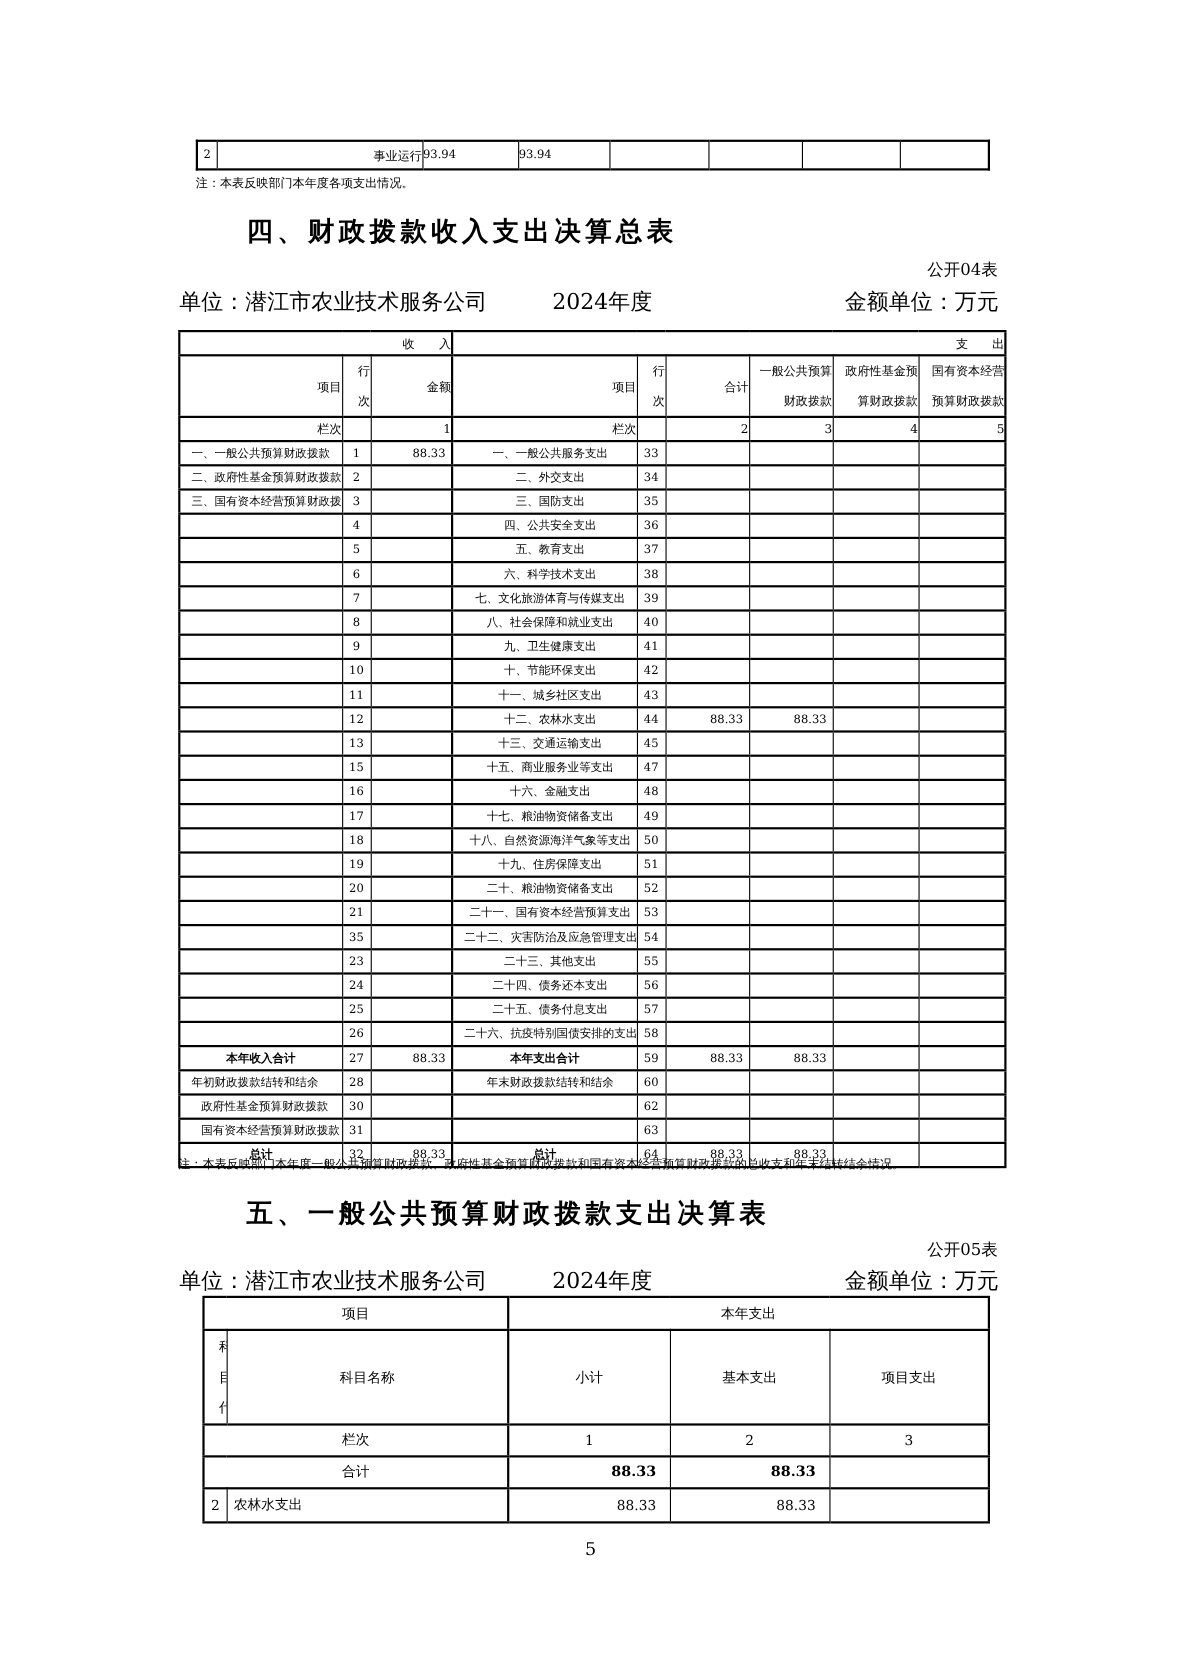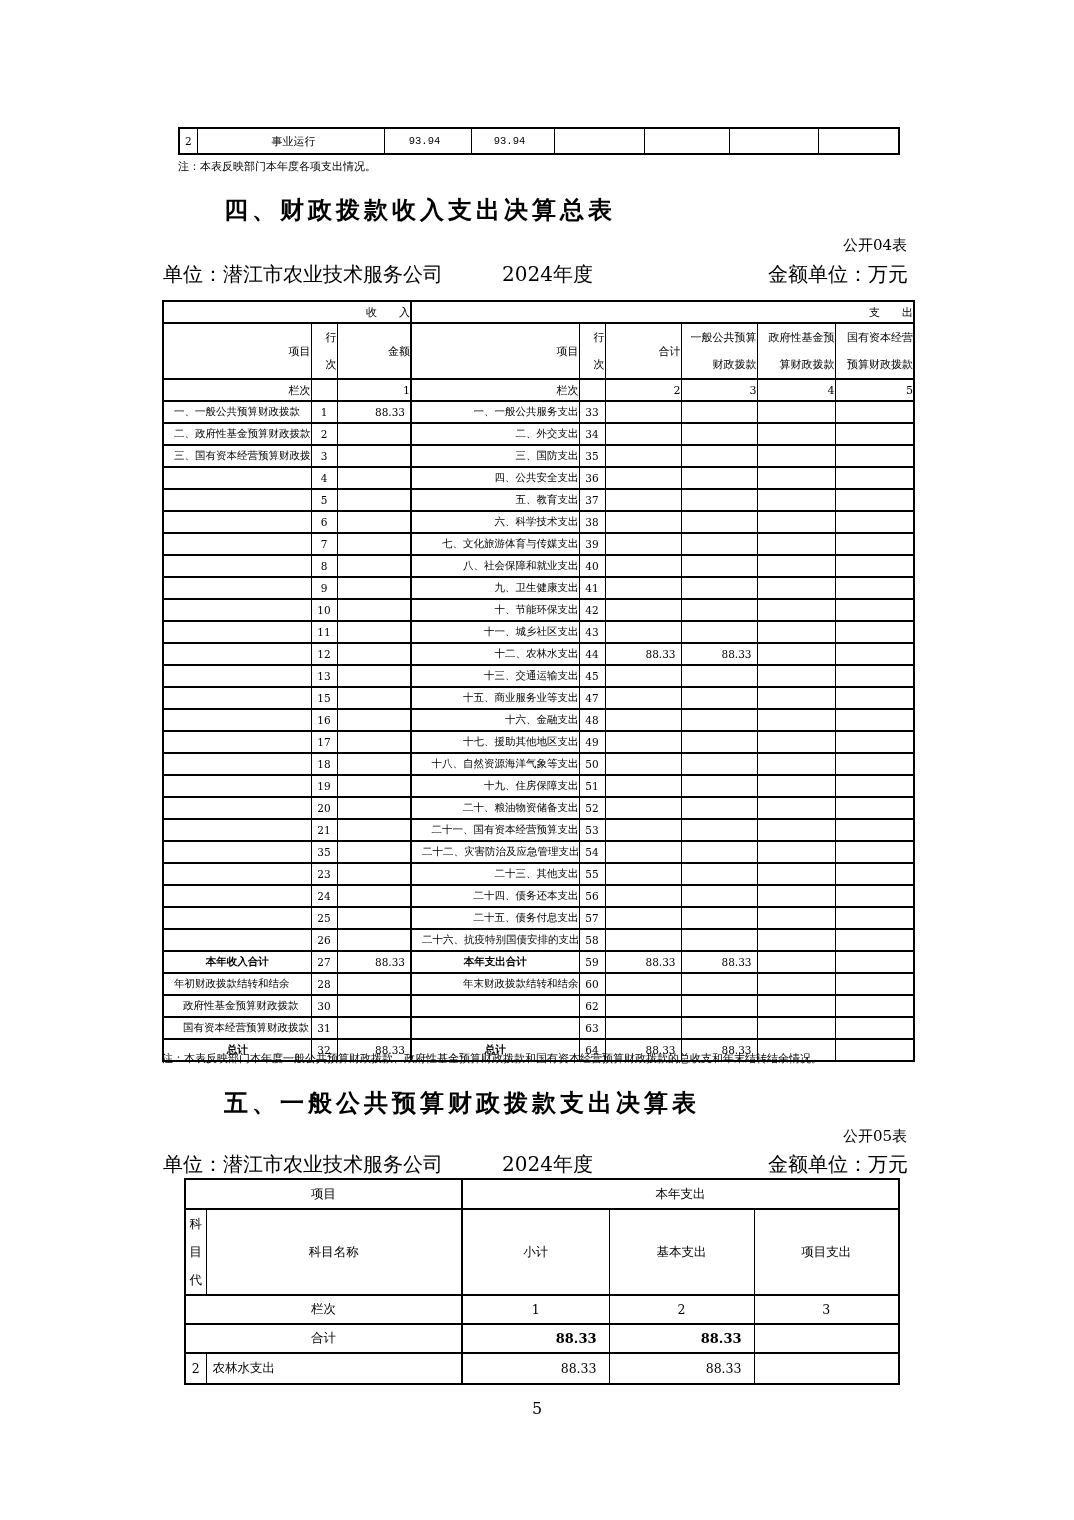--- a/index.html
+++ b/index.html
@@ -11,22 +11,22 @@
   .abs{position:absolute;}
   table{border-collapse:collapse;table-layout:fixed;}
   td{overflow:hidden;white-space:nowrap;padding:0;}
 
   
   .tprev{left:178px;top:127px;width:720px;}
   .tprev td{border:1px solid #000;border-top:2px solid #000;border-bottom:2px solid #000;height:24px;font-size:10.5px;}
   .tprev td:first-child{border-left:2px solid #000;}
   .tprev td:last-child{border-right:2px solid #000;}
   .tprev .c{text-align:center;}
-  .tprev .name{text-align:center;padding-left:6px;font-size:11px;}
-  .tprev .val{text-align:center;padding-right:6px;font-family:Liberation Mono, monospace;}
+  .tprev .name{text-align:right;padding-left:6px;font-size:11px;}
+  .tprev .val{text-align:left;padding-right:6px;}
 
   .note{font-size:11px;white-space:nowrap;}
   .noteprev{left:178px;top:159px;text-align:center;}
   .note04{left:162px;top:1051px;}
 
   .title{font-family:"DejaVu Sans","Liberation Sans",sans-serif;font-weight:bold;font-size:24px;letter-spacing:4px;white-space:nowrap;}
   .title4{left:224px;top:194px;}
   .title5{left:224px;top:1087px;}
 
   .pub{font-size:15px;width:200px;text-align:right;}
@@ -38,33 +38,33 @@
   .unitline .money{position:absolute;right:0;top:0;}
   .u05{top:1151px;}
 
   
   .t04{left:162px;top:300px;width:751px;border:2px solid #000;}
   .t04 td{border:1px solid #000;border-top:2px solid #000;border-bottom:2px solid #000;height:20px;font-size:10.5px;}
   .t04 thead td{text-align:right;font-size:11px;}
   .t04 tr.h2 td{height:54px;}
   .t04 td.pre{white-space:pre-line;line-height:27px;}
   .t04 td.name{text-align:left;padding-left:10px;}
-  .t04 td.ename{text-align:right;padding-left:10px;}
+  .t04 td.ename{text-align:center;padding-left:10px;}
   .t04 td.ln{text-align:center;}
   .t04 td.val{text-align:right;padding-right:5px;}
   .t04 td.sum{text-align:center !important;font-weight:bold;padding-left:0 !important;}
   .t04 td.ind{padding-left:19px;}
   .sepL{border-left:2px solid #000 !important;}
 
   
   .t05{left:184px;top:1178px;width:714px;border:2px solid #000;}
   .t05 td{border:1px solid #000;border-top:2px solid #000;border-bottom:2px solid #000;font-size:12.5px;}
   .t05 tr.hrow1 td{height:28px;text-align:center;}
   .t05 tr.hrow2 td{height:84px;text-align:center;}
-  .t05 td.code-cell{white-space:normal;word-break:break-all;line-height:28px;padding:0 3px;text-align:center;}
+  .t05 td.code-cell{white-space:normal;word-break:break-all;line-height:28px;padding:0 13px;text-align:center;}
   .t05 tr.lanci td{height:27px;text-align:center;}
   .t05 tr.total td{height:27px;}
   .t05 tr.datarow td{height:29px;}
   .t05 td.label-c{text-align:center;}
   .t05 td.name{text-align:left;padding-left:6px;}
   .t05 td.val{text-align:right;padding-right:12px;}
   .t05 td.bold{font-weight:bold;font-size:13px;}
 
   .pagenum{left:0;top:1399px;width:1074px;text-align:center;font-size:16px;}
 </style>
@@ -314,21 +314,21 @@
         <td class="ln">48</td>
         <td class="val"></td>
         <td class="val"></td>
         <td class="val"></td>
         <td class="val"></td>
       </tr>
       <tr>
         <td class="name"></td>
         <td class="ln">17</td>
         <td class="val"></td>
-        <td class="ename sepL">十七、援助其他地区支出</td>
+        <td class="ename sepL">十七、粮油物资储备支出</td>
         <td class="ln">49</td>
         <td class="val"></td>
         <td class="val"></td>
         <td class="val"></td>
         <td class="val"></td>
       </tr>
       <tr>
         <td class="name"></td>
         <td class="ln">18</td>
         <td class="val"></td>

